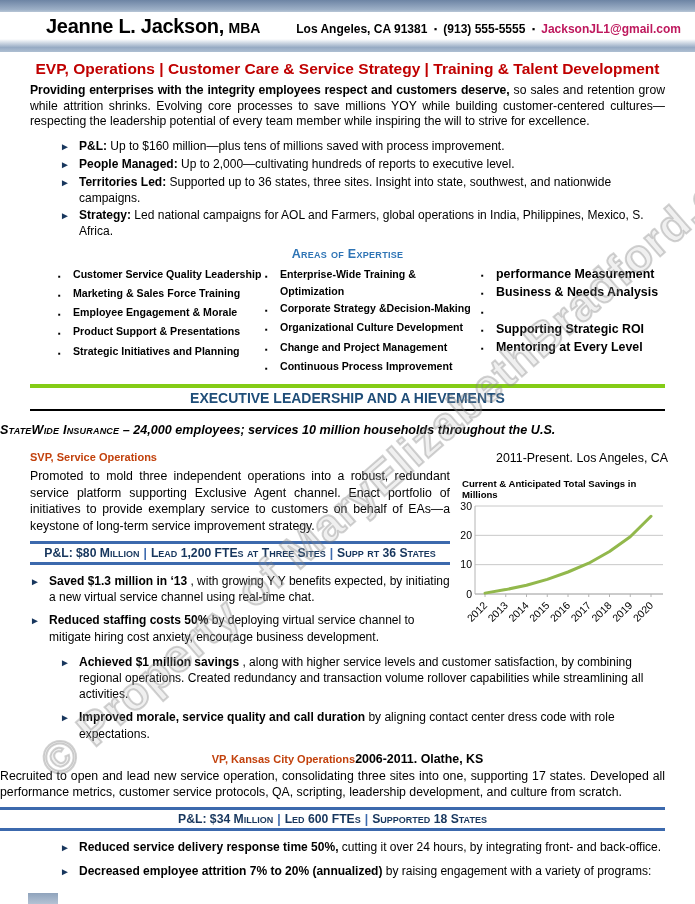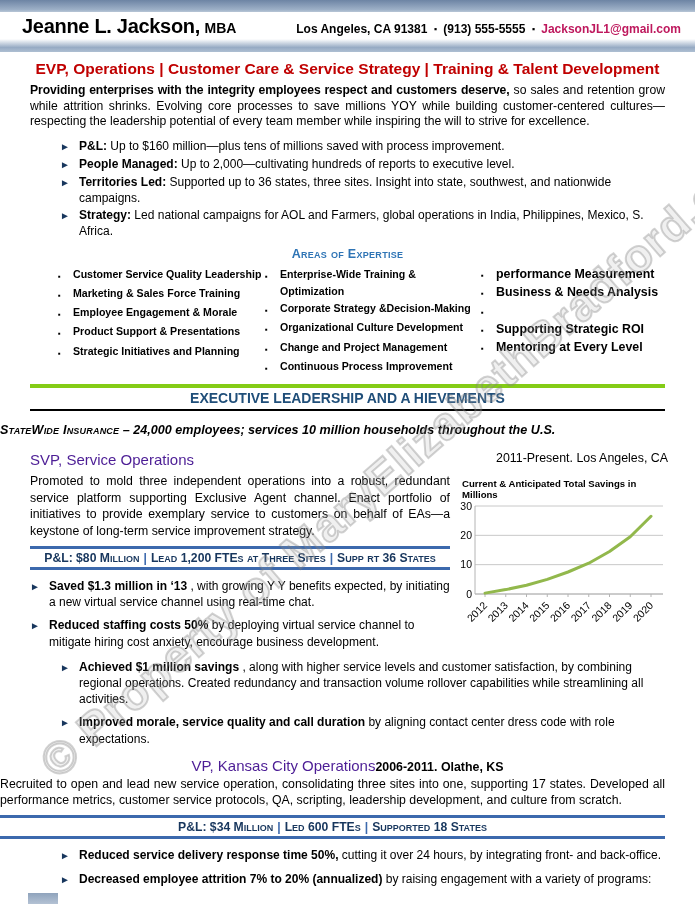--- a/index.html
+++ b/index.html
@@ -3,21 +3,21 @@
 <meta charset="utf-8">
 <style>
   html,body{margin:0;padding:0;}
   body{
     width:695px;height:904px;position:relative;overflow:hidden;
     background:#ffffff;color:#000;
     font-family:"Liberation Sans", sans-serif;
   }
   
   .topbar{height:12px;background:linear-gradient(180deg,#6d84a4 0%,#9db0c7 80%,#b8c6d6 100%);}
-  .nameband{display:flex;align-items:baseline;justify-content:space-between;padding:3px 14px 1px 22px;}
+  .nameband{display:flex;align-items:baseline;justify-content:space-between;padding:3px 14px 1px 46px;}
   .name{font-size:20px;font-weight:bold;letter-spacing:-0.3px;}
   .cred{font-size:14px;font-weight:bold;}
   .contact{font-size:12px;font-weight:bold;white-space:nowrap;}
   .contact .dot{font-size:9px;position:relative;top:-1px;padding:0 3px;}
   .email{color:#be185d;text-decoration:none;}
   .divband{height:13px;background:linear-gradient(180deg,#ffffff 0%,#97abc4 65%,#aebfd2 100%);}
   
   .title{color:#C00000;font-weight:bold;font-size:15.5px;text-align:center;margin:8px 18px 5px;}
   .summary{margin:0 30px;font-size:12.2px;text-align:justify;line-height:1.28;}
   .summary b{letter-spacing:-0.1px;}
@@ -34,21 +34,21 @@
   .exp-c2{width:216px;}
   .exp-c3{flex:1;}
   .exp-item{display:flex;font-weight:bold;font-size:10.6px;line-height:17.2px;}
   .exp-c3 .exp-item{font-size:12.4px;line-height:16.4px;}
   .sq{width:15px;flex:none;font-size:8px;padding-top:2px;}
   
   .exec{margin:7px 30px 0;border-top:4px solid #84cc16;border-bottom:2px solid #000;text-align:center;color:#1F4E79;font-weight:bold;font-size:14px;padding:2px 0 3px;}
   .company{text-align:left;font-weight:bold;font-style:italic;font-size:12.6px;margin-top:12px;}
   .company .sc{font-variant:small-caps;letter-spacing:.2px;}
   
-  .jobtitle{color:#4c1d95;font-weight:normal;font-size:15px;}
+  .jobtitle{color:#c2410c;font-weight:bold;font-size:11px;}
   .jobdate{font-size:12.4px;}
   .job1row{display:flex;margin:14px 30px 0;}
   .j1left{width:420px;flex:none;}
   .j1right{flex:1;padding-left:8px;}
   .jpara{font-size:12.3px;text-align:justify;line-height:1.36;margin-top:5px;}
   .banner{border-top:3px solid #3C69AD;border-bottom:3px solid #3C69AD;text-align:center;font-variant:small-caps;font-weight:bold;color:#17365D;font-size:12.2px;padding:2px 0;margin-top:6px;}
   .banner .pipe{color:#3C69AD;padding:0 4px;font-variant:normal;}
   .jbullets{margin-top:8px;}
   .jbullets .hb{margin-bottom:7px;line-height:16.2px;}
   .fullbullets{margin:2px 28px 0 60px;}

